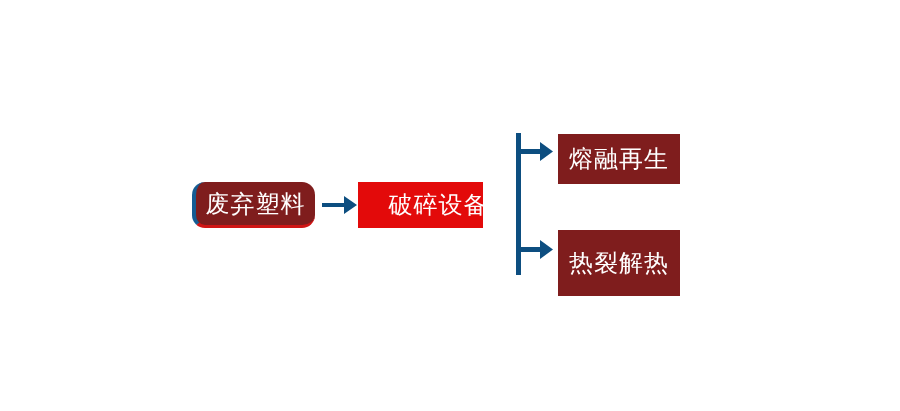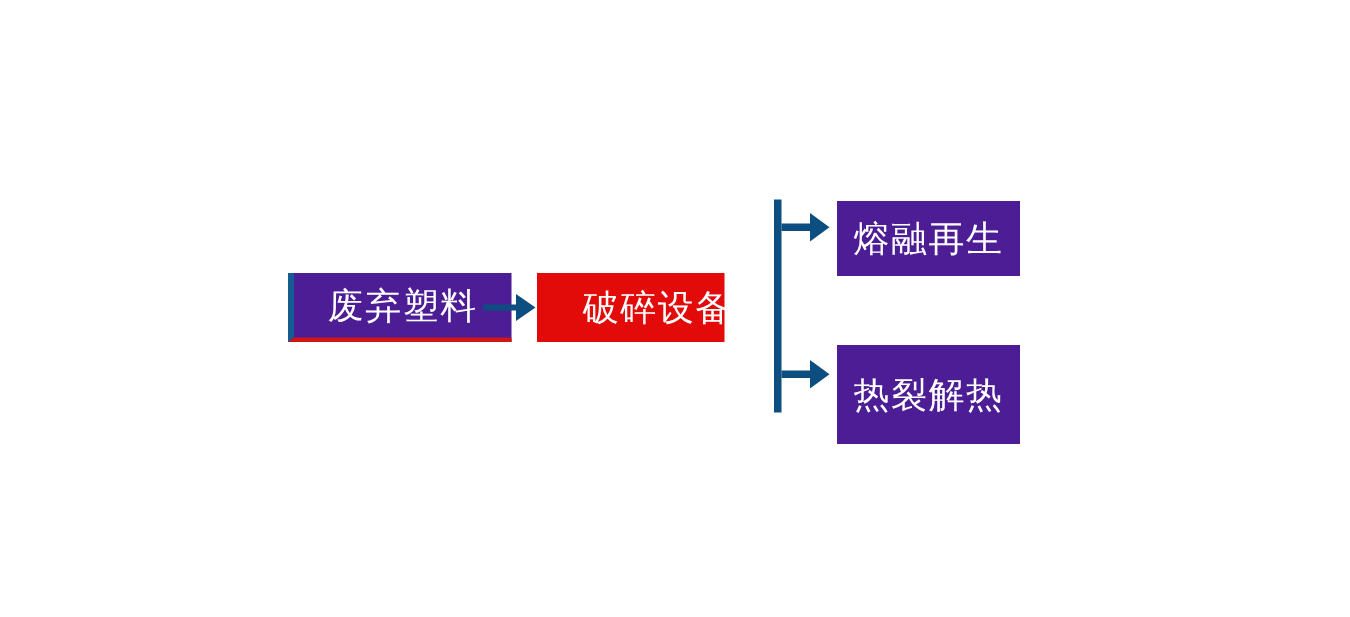--- a/index.html
+++ b/index.html
@@ -27,35 +27,36 @@
     box-sizing: border-box;
     color: #ffffff;
     font-family: "DejaVu Sans", "Liberation Sans", sans-serif;
     font-size: 24px;
     line-height: 1;
     letter-spacing: 1px;
     white-space: nowrap;
     font-weight: 400;
   }
 
-  .node-blue   { background: #4c1d95; }
+  .node-blue   { background: #7f1d1d; }
   .node-red    { background: #e30a0a; }
 
   
   .node-source {
     border-left: 4px solid #155c93;
     border-bottom: 3px solid #d01515;
   }
 
   
   #node-waste-plastic {
     left: 192px;
     top: 182px;
-    width: 149px;
+    width: 123px;
     height: 46px;
+    border-radius: 13px;
   }
 
   
   #arrow-main {
     position: absolute;
     left: 322px;
     top: 192px;
     width: 36px;
     height: 26px;
   }

